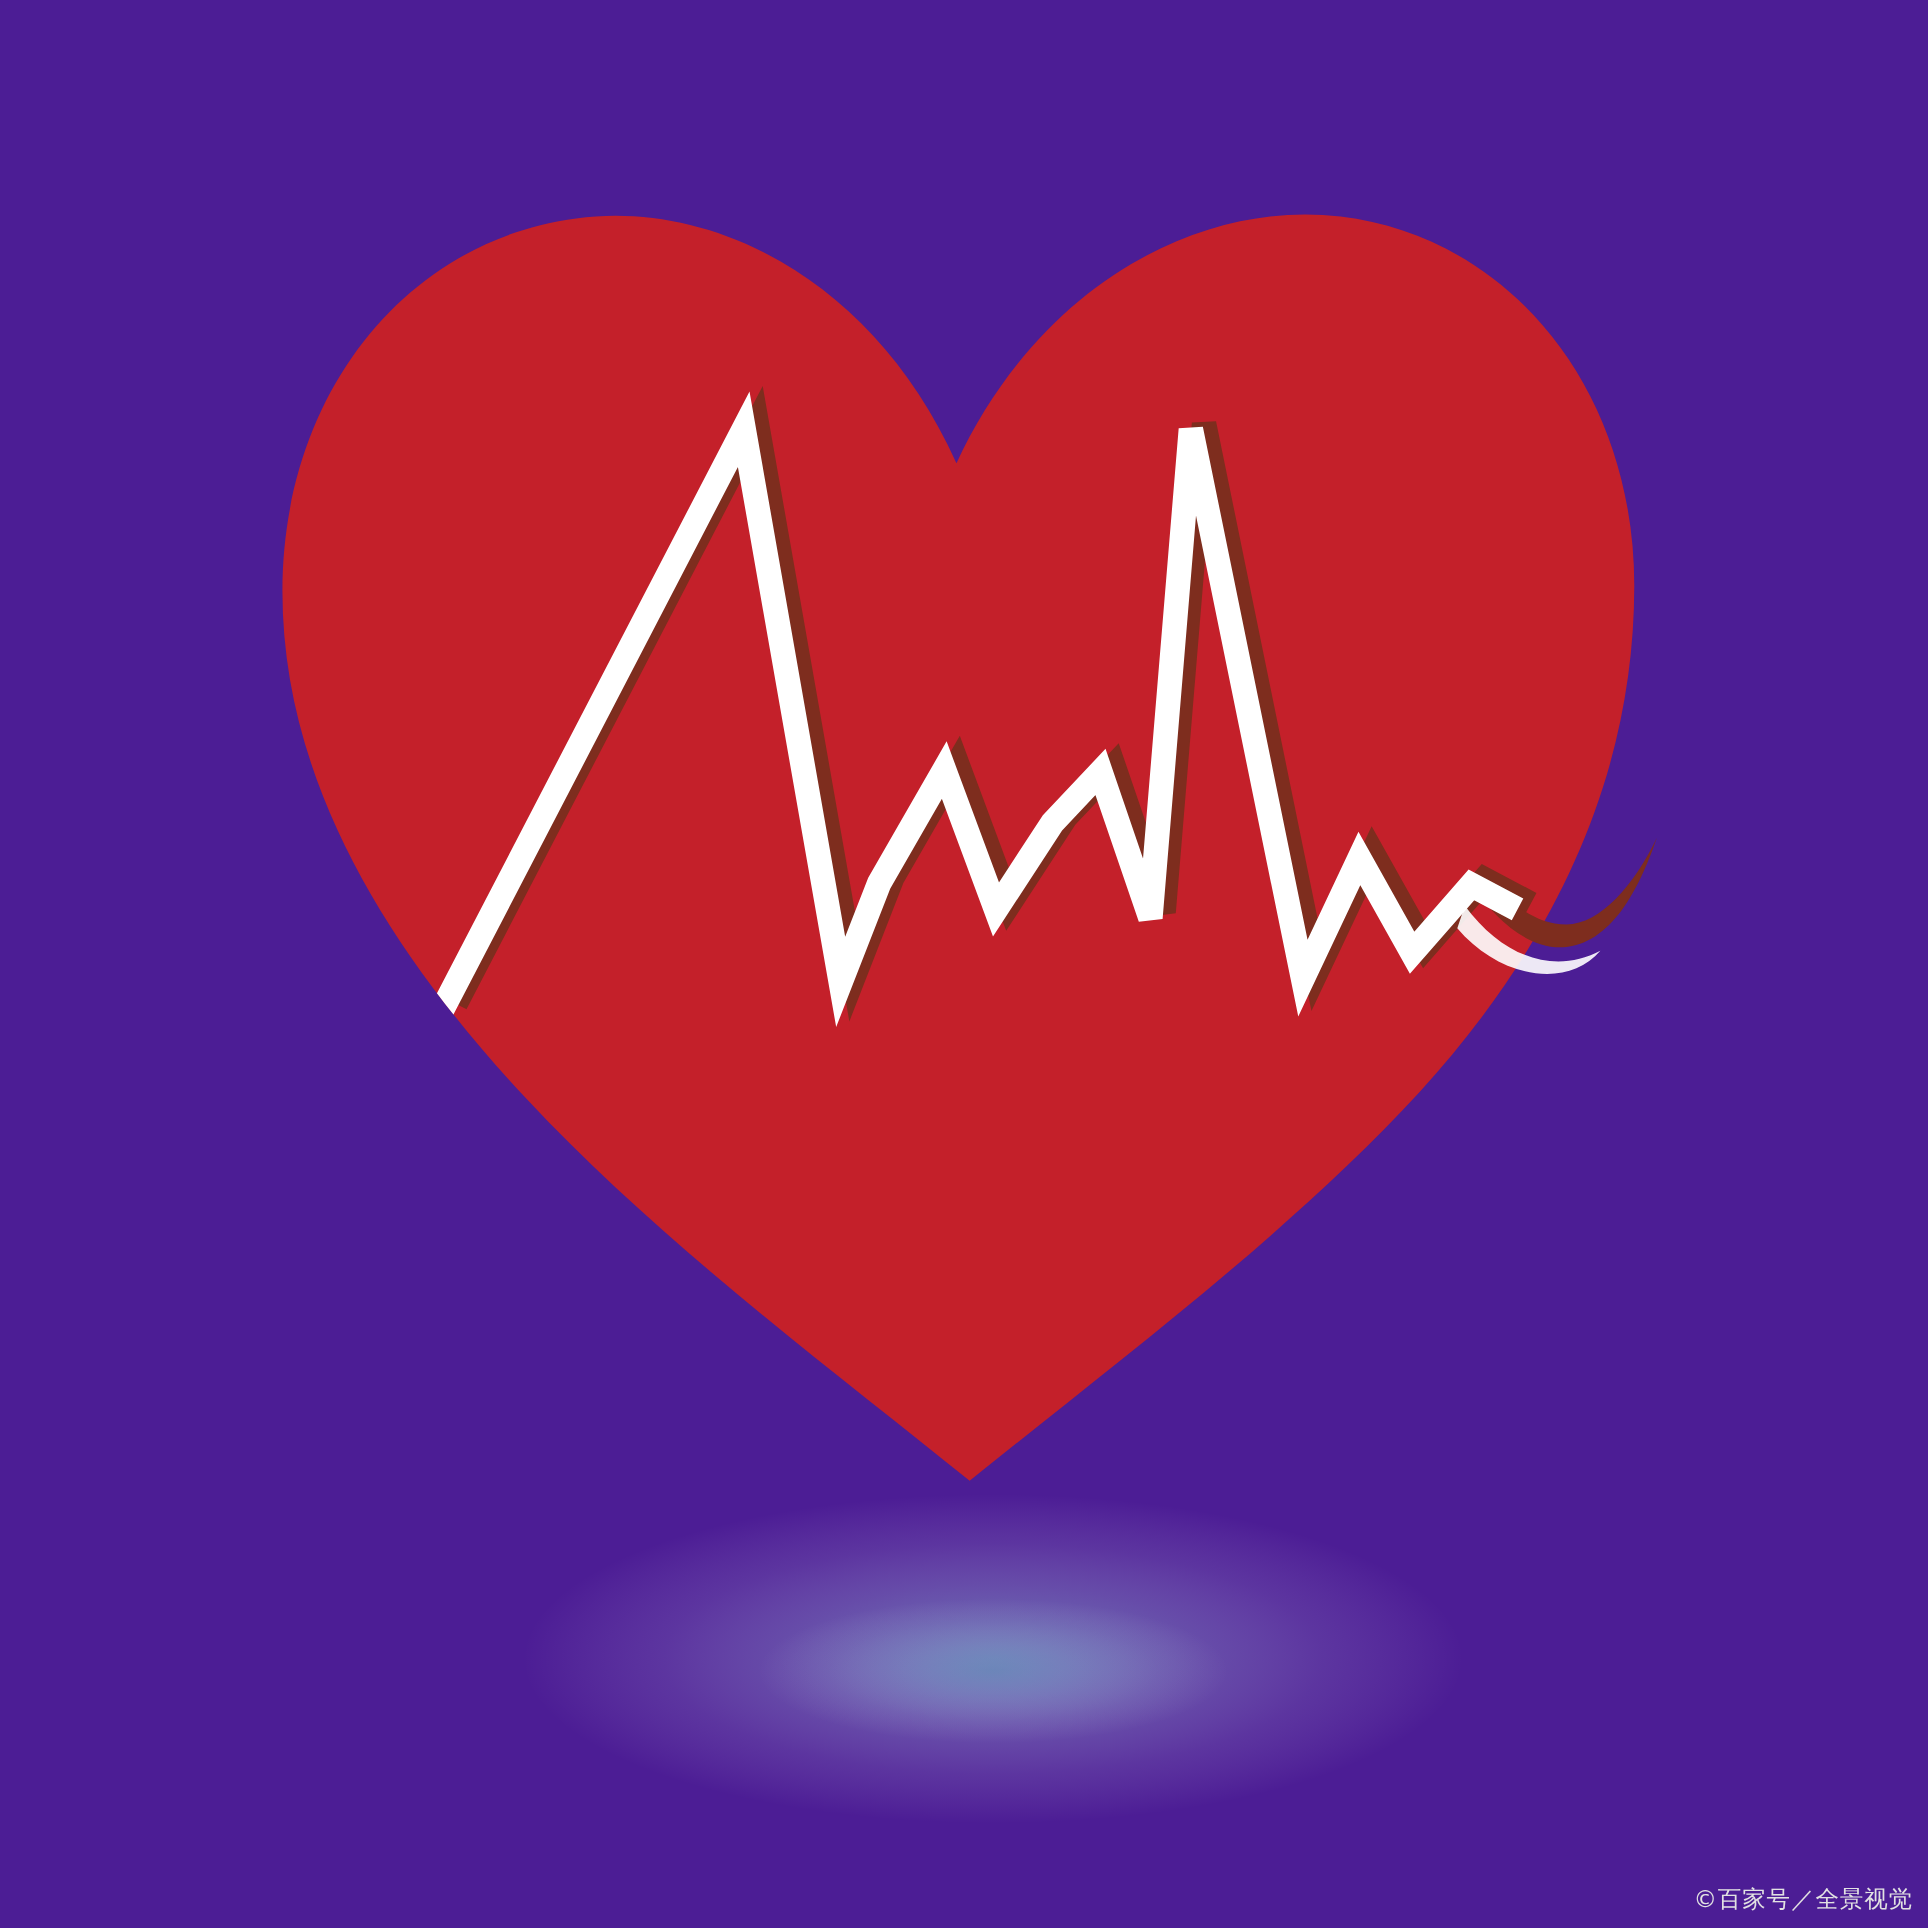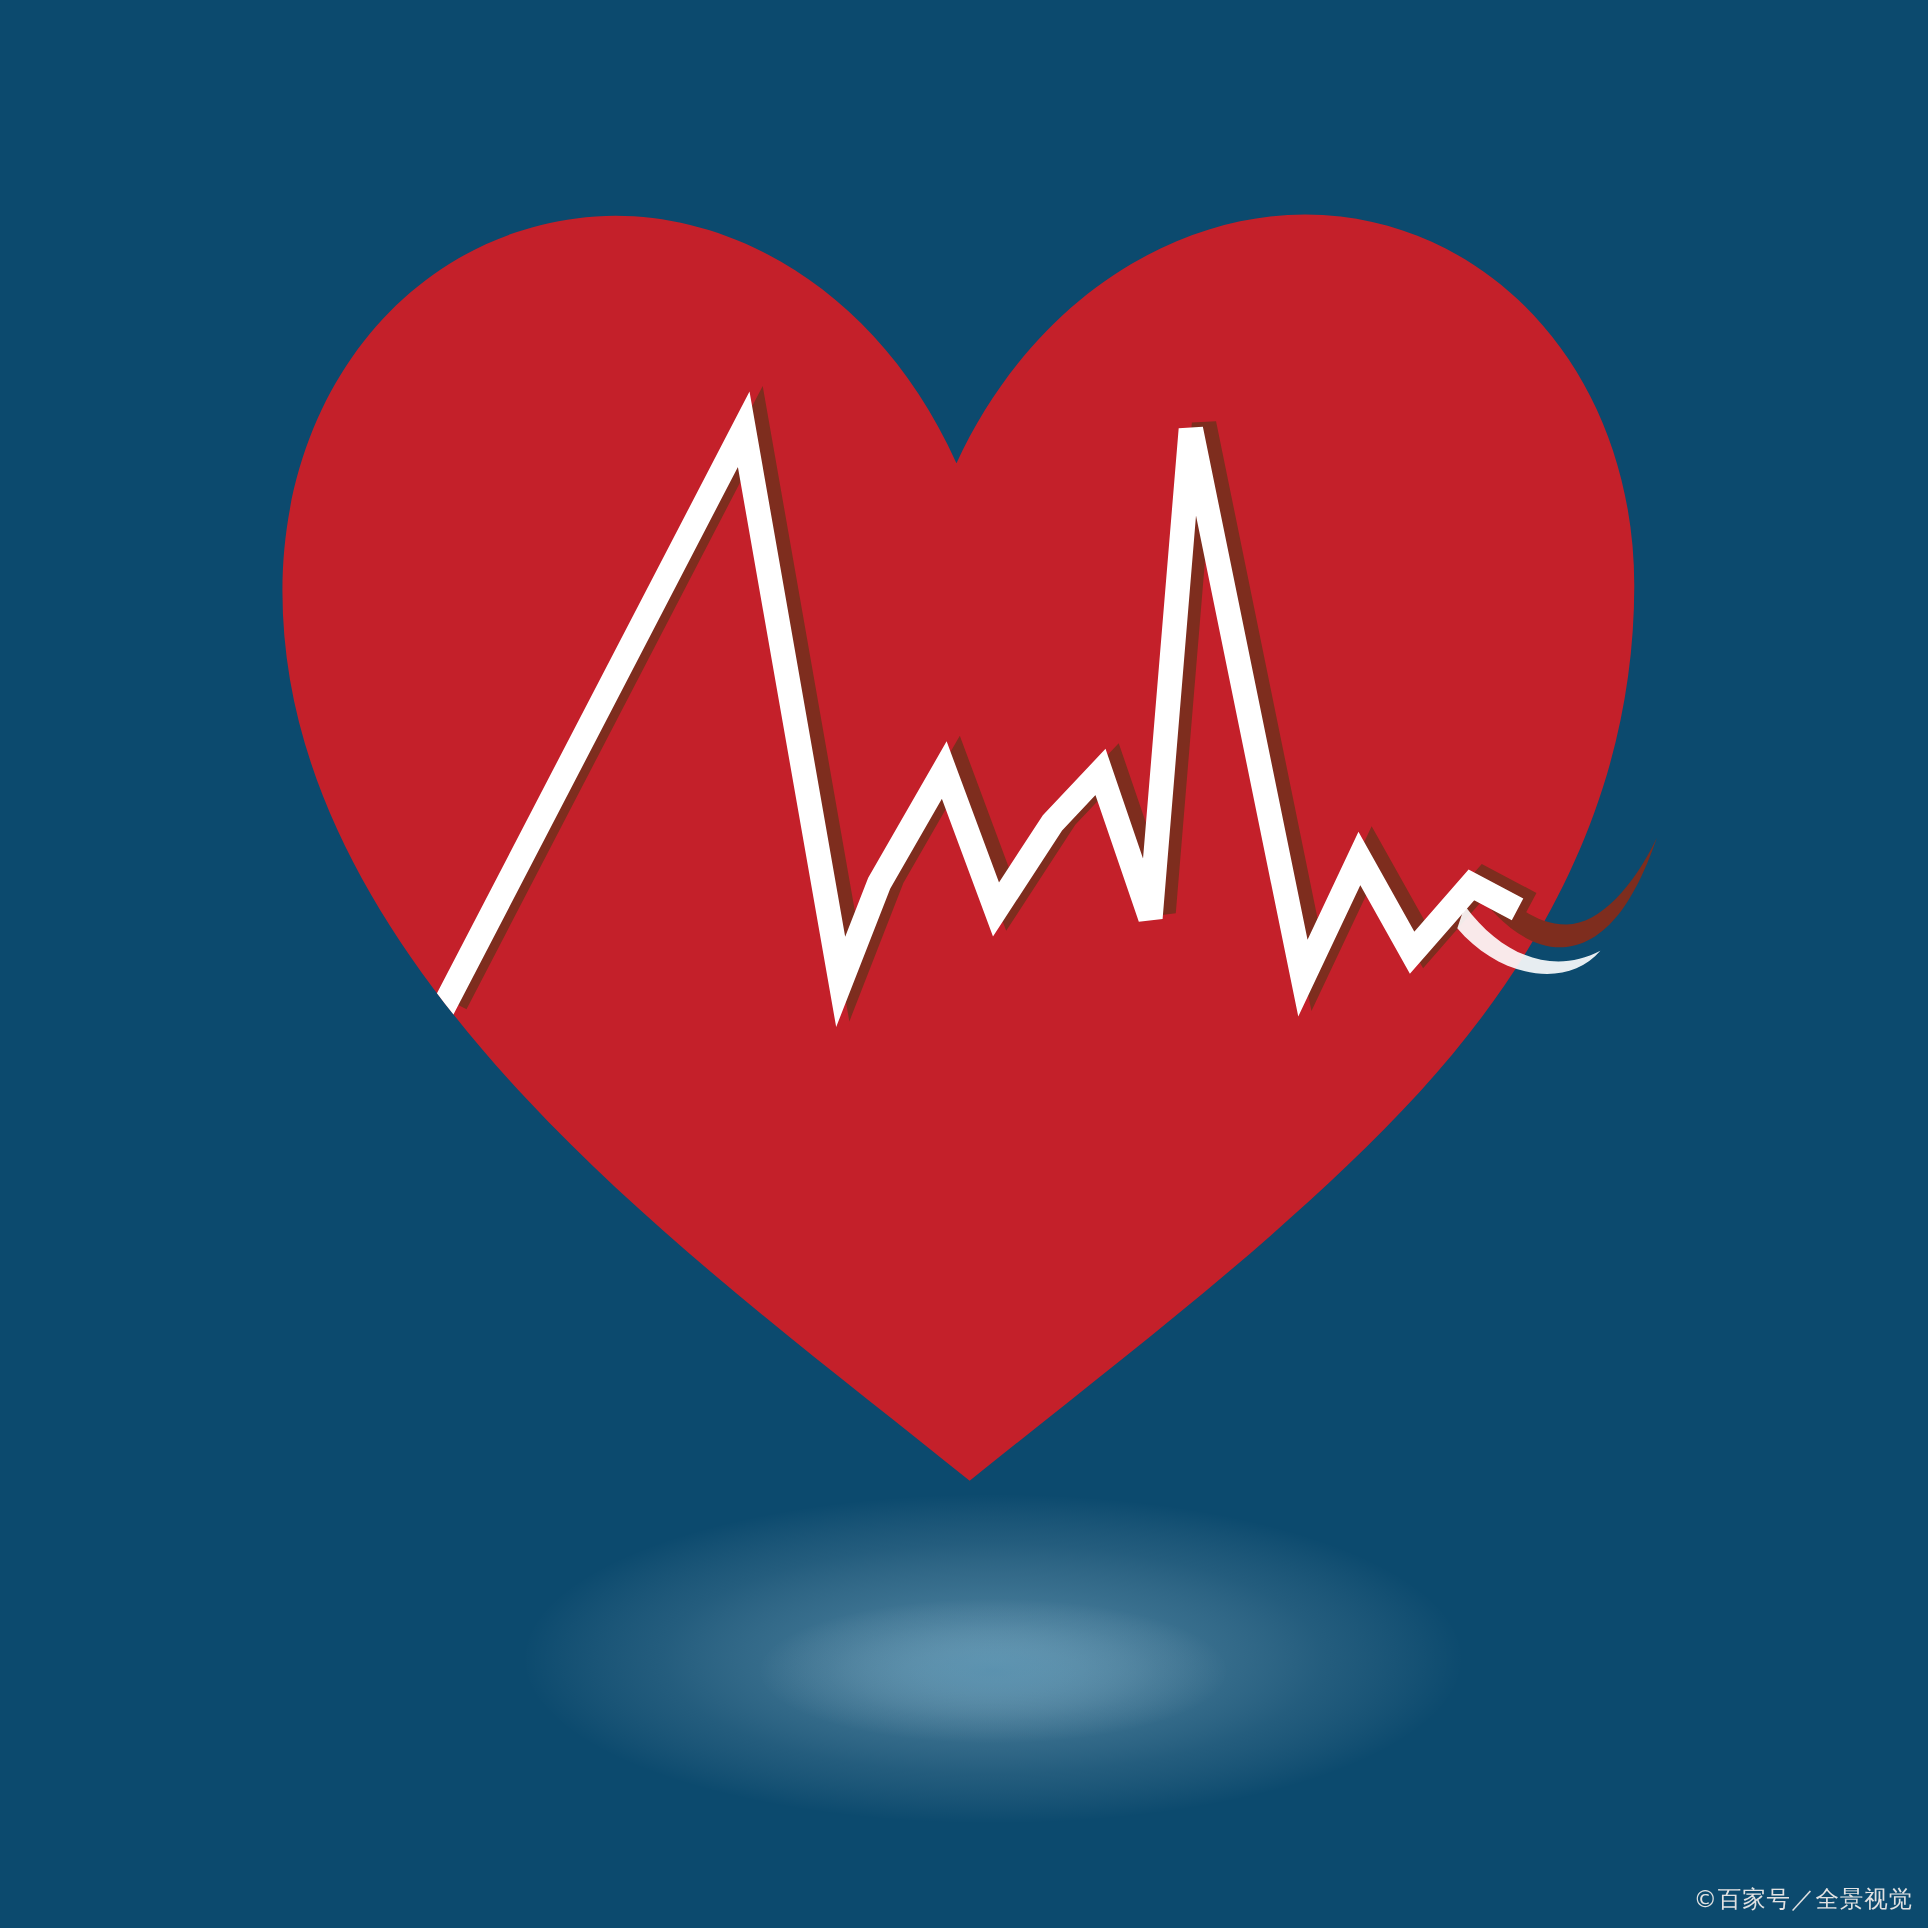--- a/index.html
+++ b/index.html
@@ -33,21 +33,21 @@
     font-size: 23.5px;
     letter-spacing: 0.9px;
     color: #e2e2e2;
     white-space: nowrap;
     user-select: none;
   }
 </style>
 </head>
 <body>
 
-<div id="stage" style="background: #0c4a6e;">
+<div id="stage" style="background: #4c1d95;">
 
   <svg id="artboard" viewBox="0 0 2048 2048" xmlns="http://www.w3.org/2000/svg">
 
     <defs>
       <radialGradient id="groundShadowGrad" cx="50%" cy="50%" r="50%">
         <stop offset="0%" stop-color="#74a9c4" stop-opacity="0.58"></stop>
         <stop offset="22%" stop-color="#8ebcd3" stop-opacity="0.42"></stop>
         <stop offset="45%" stop-color="#b2d3e3" stop-opacity="0.26"></stop>
         <stop offset="70%" stop-color="#d4e7f0" stop-opacity="0.12"></stop>
         <stop offset="100%" stop-color="#ffffff" stop-opacity="0"></stop>

